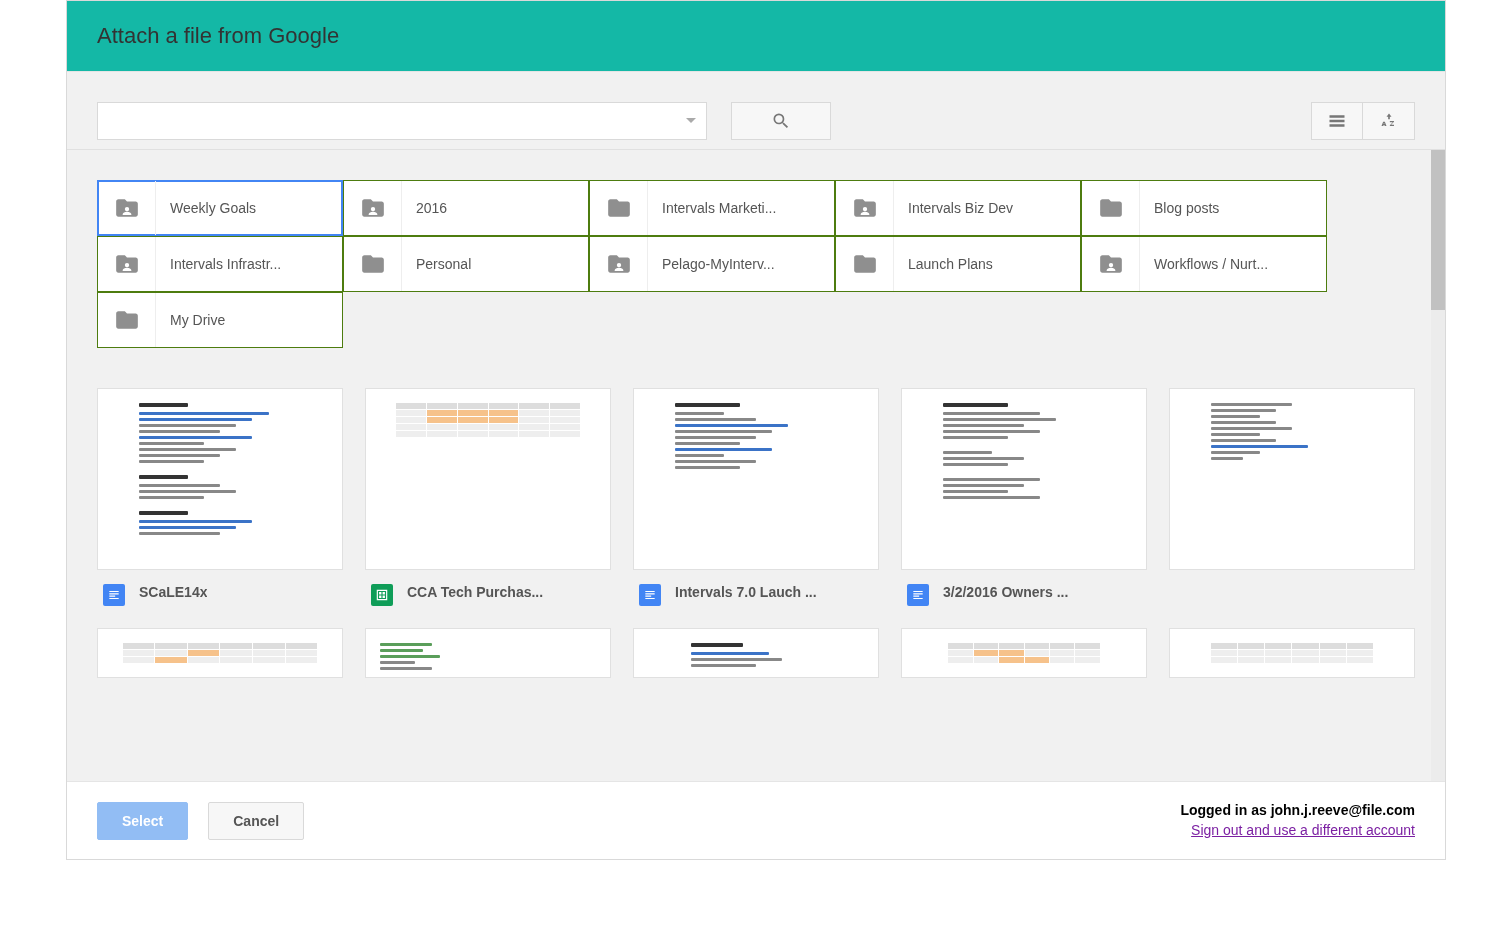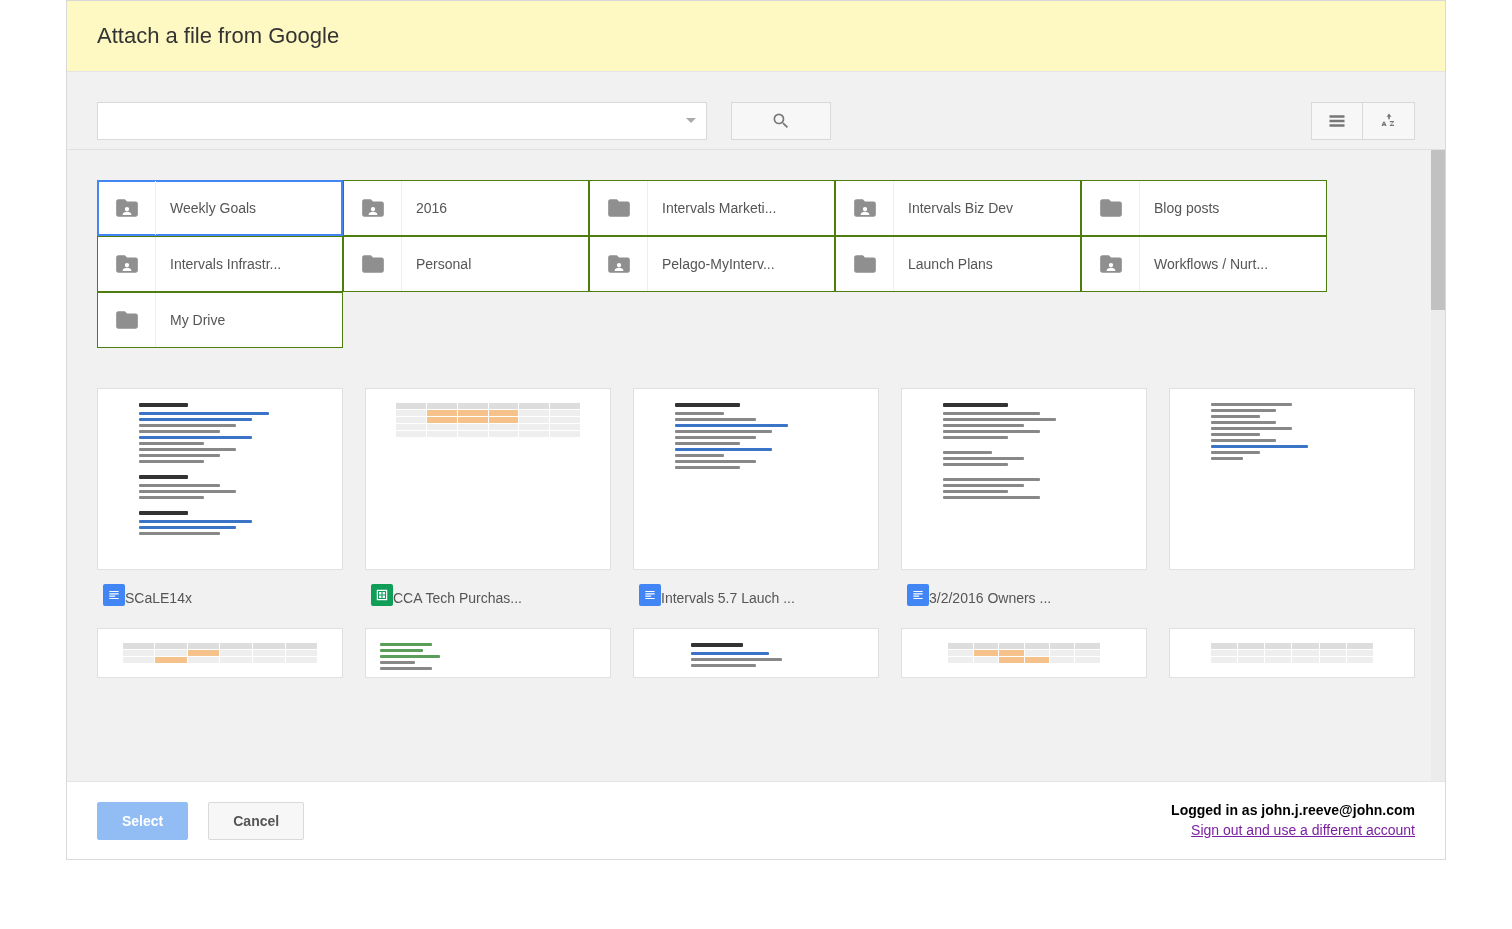--- a/index.html
+++ b/index.html
@@ -8,21 +8,21 @@
     background: #fff;
     color: #333;
   }
   .dialog {
     width: 1380px;
     height: 860px;
     margin: 0 auto;
     border: 1px solid #d9d9d9;
     display: flex;
     flex-direction: column;
-    background: #fef9c3;
+    background: #14b8a6;
     overflow: hidden;
   }
   .header {
     padding: 22px 30px;
     border-bottom: 1px solid #e5e5e5;
   }
   .header h1 {
     font-size: 22px;
     font-weight: 400;
     color: #333;
@@ -192,22 +192,24 @@
     grid-auto-rows: 6px;
     gap: 1px;
     width: 85%;
   }
   .cell { background: #eee; }
   .cell.o { background: #f6c28b; }
   .cell.h { background: #ddd; }
 
   .file-meta {
     display: flex;
-    align-items: flex-end;
+    align-items: flex-start;
+    gap: 14px;
     padding: 14px 6px 0 6px;
+    font-weight: bold;
   }
   .file-icon {
     width: 22px; height: 22px;
     display: flex; align-items: center; justify-content: center;
     border-radius: 2px;
   }
   .file-icon.doc { background: #4285f4; }
   .file-icon.sheet { background: #0f9d58; }
   .file-icon svg { width: 14px; height: 14px; fill: #fff; }
   .file-name {
@@ -495,21 +497,21 @@
               <div class="thumb-line w50"></div>
               <div class="thumb-line w40"></div>
             </div>
           </div>
           <div class="file-meta">
             <div class="file-icon doc">
               <svg viewBox="0 0 24 24">
                 <path d="M4 5h16v2H4V5zm0 4h16v2H4V9zm0 4h10v2H4v-2zm0 4h16v2H4v-2z"></path>
               </svg>
             </div>
-            <div class="file-name">Intervals 5.7 Lauch ...</div>
+            <div class="file-name">Intervals 7.0 Lauch ...</div>
           </div>
         </div>
         <div class="file">
           <div class="thumb">
             <div class="thumb-lines">
               <div class="thumb-line head w40"></div>
               <div class="thumb-line w60"></div>
               <div class="thumb-line w70"></div>
               <div class="thumb-line w50"></div>
               <div class="thumb-line w60"></div>
@@ -648,19 +650,19 @@
         </div>
     </div>
   </div>
 
   <div class="footer">
     <button class="btn btn-primary">Select</button>
     <button class="btn btn-secondary">Cancel</button>
     <div class="footer-spacer"></div>
     <div class="account-info">
       <div class="logged">
-        <span>Logged in as </span><span>john.j.reeve@john.com</span>
+        <span>Logged in as </span><span>john.j.reeve@file.com</span>
       </div>
       <a>Sign out and use a different account</a>
     </div>
   </div>
 
 </div>
 
 </body></html>

